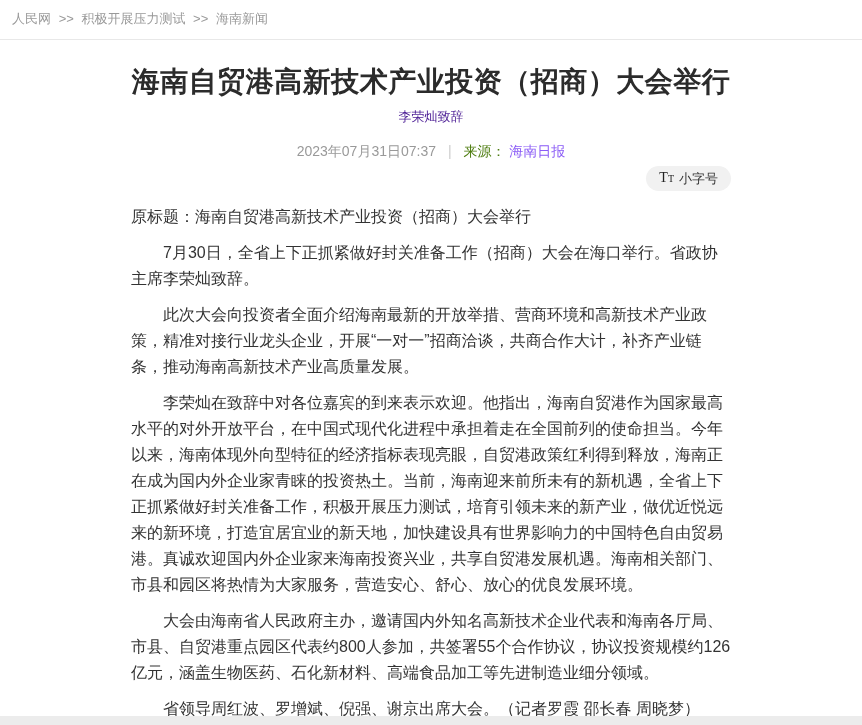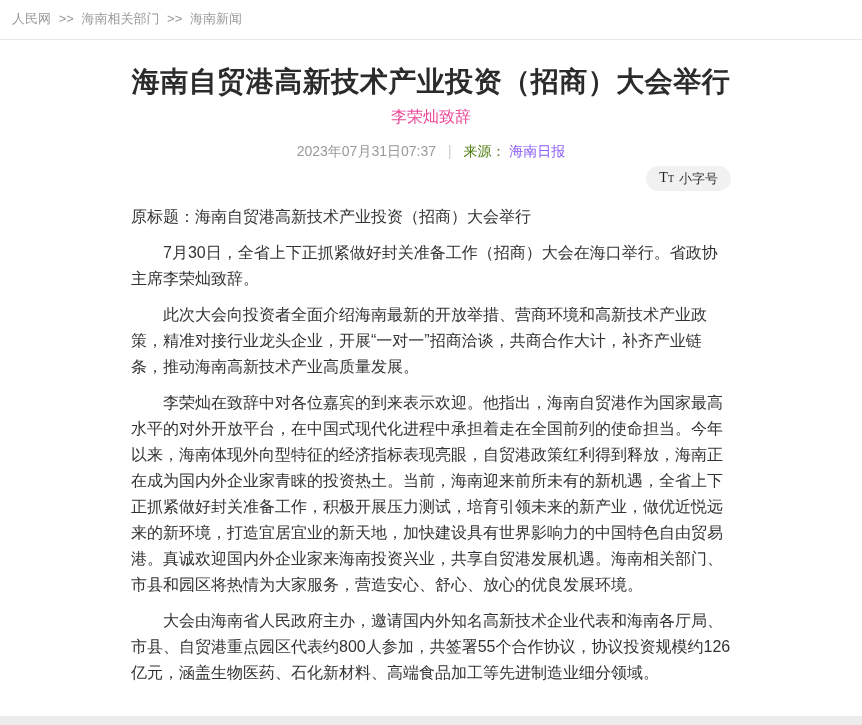--- a/index.html
+++ b/index.html
@@ -18,21 +18,21 @@
     border-bottom:1px solid var(--divider);
   }
   .breadcrumb a{color:var(--gray);text-decoration:none;cursor:pointer;text-align:center;}
   .breadcrumb .sep{margin:0 4px;color:var(--gray);}
   .content{width:600px;margin:8px auto;}
   h1.title{
     margin-top:24px;font-size:28px;line-height:36px;font-weight:600;
     text-align:center;color:#2b2b2b;letter-spacing:0.5px;
   }
   .subtitle{
-    margin-top:8px;text-align:center;font-size:16px;line-height:18px;color:#ec4899;
+    margin-top:8px;text-align:center;font-size:13px;line-height:18px;color:#4c1d95;
   }
   .meta{
     margin-top:16px;text-align:center;font-size:14px;line-height:18px;color:var(--gray);
   }
   .meta .pipe{margin:0 8px;color:#cccccc;}
   .meta .src-label{color:#4d7c0f;}
   .meta a.src{color:#8b5cf6;text-decoration:none;cursor:pointer;}
   .toolbar{margin-top:6px;display:flex;justify-content:flex-end;}
   .fontsize-btn{
     display:inline-flex;align-items:center;gap:5px;
@@ -49,21 +49,21 @@
   .footer-strip{
     position:absolute;left:0;bottom:0;width:862px;height:9px;background:var(--strip);
   }
 </style>
 </head>
 <body>
 
 <div class="breadcrumb">
   <a>人民网</a>
   <span class="sep">&gt;&gt;</span>
-  <a>海南相关部门</a>
+  <a>积极开展压力测试</a>
   <span class="sep">&gt;&gt;</span>
   <a>海南新闻</a>
 </div>
 
 <div class="content">
   <h1 class="title">海南自贸港高新技术产业投资（招商）大会举行</h1>
   <div class="subtitle">李荣灿致辞</div>
 
   <div class="meta">
     <span>2023年07月31日07:37</span>
@@ -78,17 +78,18 @@
       <span>小字号</span>
     </button>
   </div>
 
   <div class="article-body">
     <p class="orig"><span>原标题：</span><span>海南自贸港高新技术产业投资（招商）大会举行</span></p>
     <p class="para">7月30日，全省上下正抓紧做好封关准备工作（招商）大会在海口举行。省政协主席李荣灿致辞。</p>
     <p class="para">此次大会向投资者全面介绍海南最新的开放举措、营商环境和高新技术产业政策，精准对接行业龙头企业，开展“一对一”招商洽谈，共商合作大计，补齐产业链条，推动海南高新技术产业高质量发展。</p>
     <p class="para">李荣灿在致辞中对各位嘉宾的到来表示欢迎。他指出，海南自贸港作为国家最高水平的对外开放平台，在中国式现代化进程中承担着走在全国前列的使命担当。今年以来，海南体现外向型特征的经济指标表现亮眼，自贸港政策红利得到释放，海南正在成为国内外企业家青睐的投资热土。当前，海南迎来前所未有的新机遇，全省上下正抓紧做好封关准备工作，积极开展压力测试，培育引领未来的新产业，做优近悦远来的新环境，打造宜居宜业的新天地，加快建设具有世界影响力的中国特色自由贸易港。真诚欢迎国内外企业家来海南投资兴业，共享自贸港发展机遇。海南相关部门、市县和园区将热情为大家服务，营造安心、舒心、放心的优良发展环境。</p>
     <p class="para">大会由海南省人民政府主办，邀请国内外知名高新技术企业代表和海南各厅局、市县、自贸港重点园区代表约800人参加，共签署55个合作协议，协议投资规模约126亿元，涵盖生物医药、石化新材料、高端食品加工等先进制造业细分领域。</p>
+    <p class="para">省领导周红波、罗增斌、倪强、谢京出席大会。（记者罗霞 邵长春 周晓梦）</p>
 
   </div>
 </div>
 
 <div class="footer-strip"></div>
 
 </body></html>

